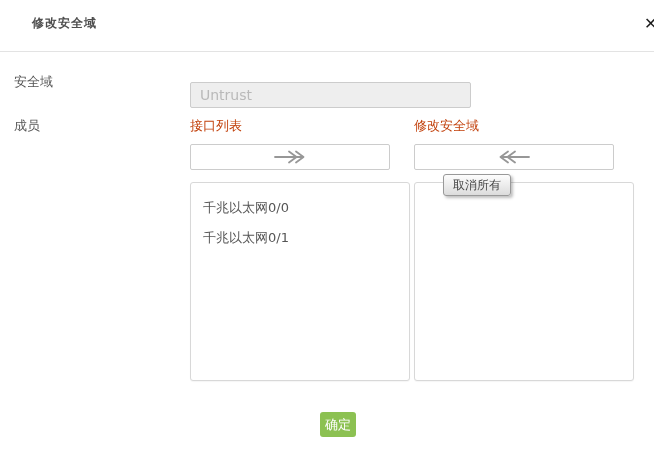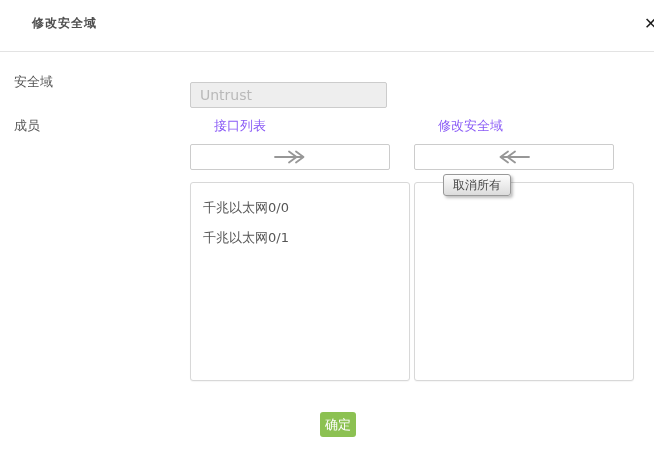--- a/index.html
+++ b/index.html
@@ -44,36 +44,35 @@
     left: 14px;
     font-size: 13px;
     color: #555555;
   }
   .zone-label { top: 73px; }
   .member-label { top: 117px; }
   .zone-input {
     position: absolute;
     left: 190px;
     top: 82px;
-    width: 197px;
+    width: 281px;
     height: 26px;
     background: #eeeeee;
     border: 1px solid #cccccc;
     border-radius: 2px;
     color: #b9b9b9;
     font-size: 14px;
     padding: 0 9px;
     font-family: "DejaVu Sans", "Liberation Sans", sans-serif;
   }
   .col-header {
     position: absolute;
     top: 117px;
     font-size: 13px;
-    color: #8b5cf6;
-    margin-left: 24px;
+    color: #c2410c;
   }
   .interface-header { left: 190px; }
   .member-header { left: 414px; }
   .arrow-btn {
     position: absolute;
     top: 144px;
     width: 200px;
     height: 26px;
     background: #ffffff;
     border: 1px solid #cccccc;

